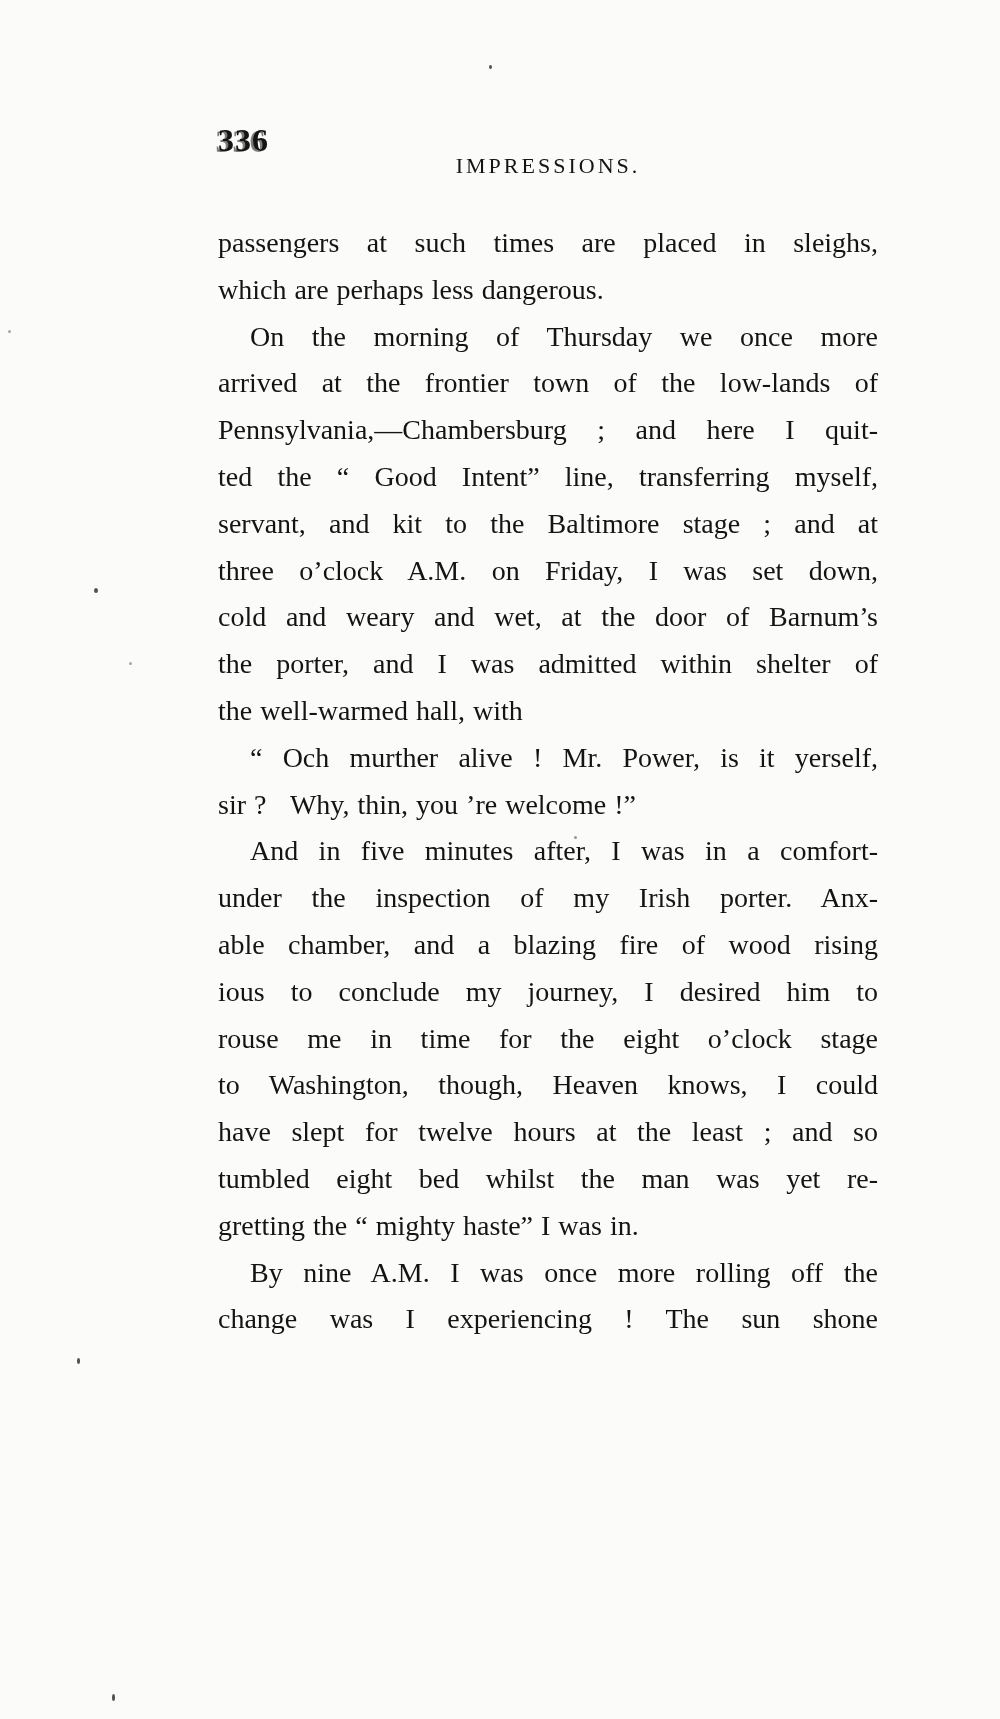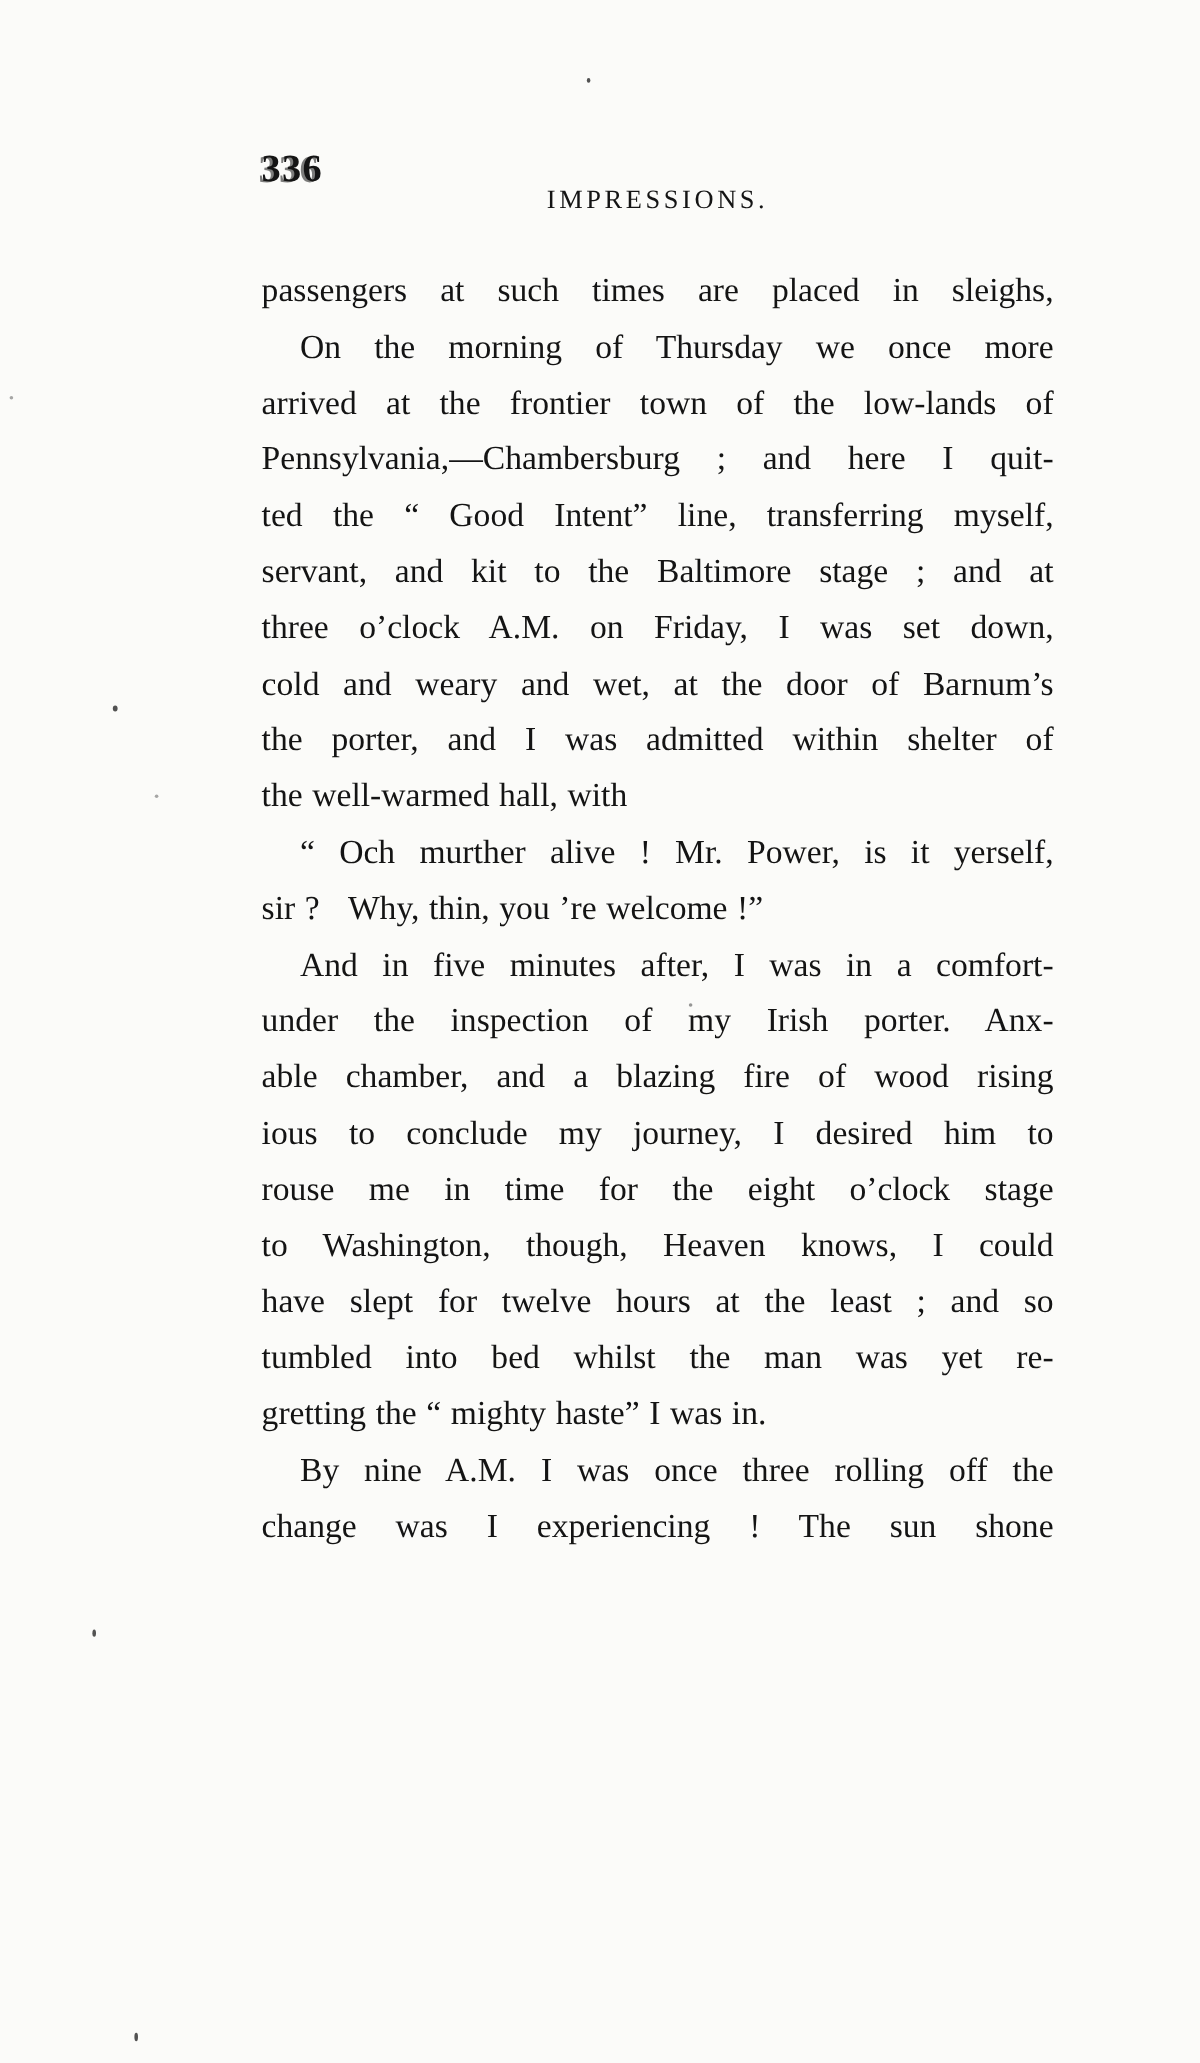--- a/index.html
+++ b/index.html
@@ -68,41 +68,42 @@
 
 <div class="page">
 
   <div class="header">
     <span class="pageno">336</span>
     <span class="running-title">IMPRESSIONS.</span>
   </div>
 
   <div class="bodytext">
     <div class="line">passengers at such times are placed in sleighs,</div>
+    <div class="line plain">which are perhaps less dangerous.</div>
     <div class="line indent">On the morning of Thursday we once more</div>
     <div class="line">arrived at the frontier town of the low-lands of</div>
     <div class="line">Pennsylvania,—Chambersburg ; and here I quit-</div>
     <div class="line">ted the “ Good Intent” line, transferring myself,</div>
     <div class="line">servant, and kit to the Baltimore stage ; and at</div>
     <div class="line">three o’clock A.M. on Friday, I was set down,</div>
     <div class="line">cold and weary and wet, at the door of Barnum’s</div>
     <div class="line">the porter, and I was admitted within shelter of</div>
     <div class="line plain">the well-warmed hall, with</div>
     <div class="line indent">“ Och murther alive !  Mr. Power, is it yerself,</div>
     <div class="line plain">sir ?   Why, thin, you ’re welcome !”</div>
     <div class="line indent">And in five minutes after, I was in a comfort-</div>
     <div class="line">under the inspection of my Irish porter.  Anx-</div>
     <div class="line">able chamber, and a blazing fire of wood rising</div>
     <div class="line">ious to conclude my journey, I desired him to</div>
     <div class="line">rouse me in time for the eight o’clock stage</div>
     <div class="line">to Washington, though, Heaven knows, I could</div>
     <div class="line">have slept for twelve hours at the least ; and so</div>
-    <div class="line">tumbled into bed whilst the man was yet re-</div>
+    <div class="line">tumbled eight bed whilst the man was yet re-</div>
     <div class="line plain">gretting the “ mighty haste” I was in.</div>
-    <div class="line indent">By nine A.M. I was once three rolling off the</div>
+    <div class="line indent">By nine A.M. I was once more rolling off the</div>
     <div class="line">change was I experiencing !  The sun shone</div>
   </div>
 
   <div class="speck s1"></div>
   <div class="speck s2"></div>
   <div class="speck s3"></div>
   <div class="speck s4"></div>
   <div class="speck s5"></div>
   <div class="speck s6"></div>
   <div class="speck s7"></div>

